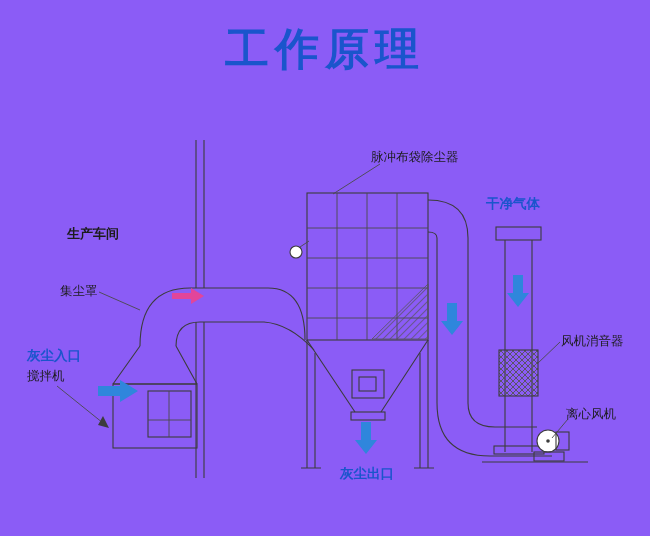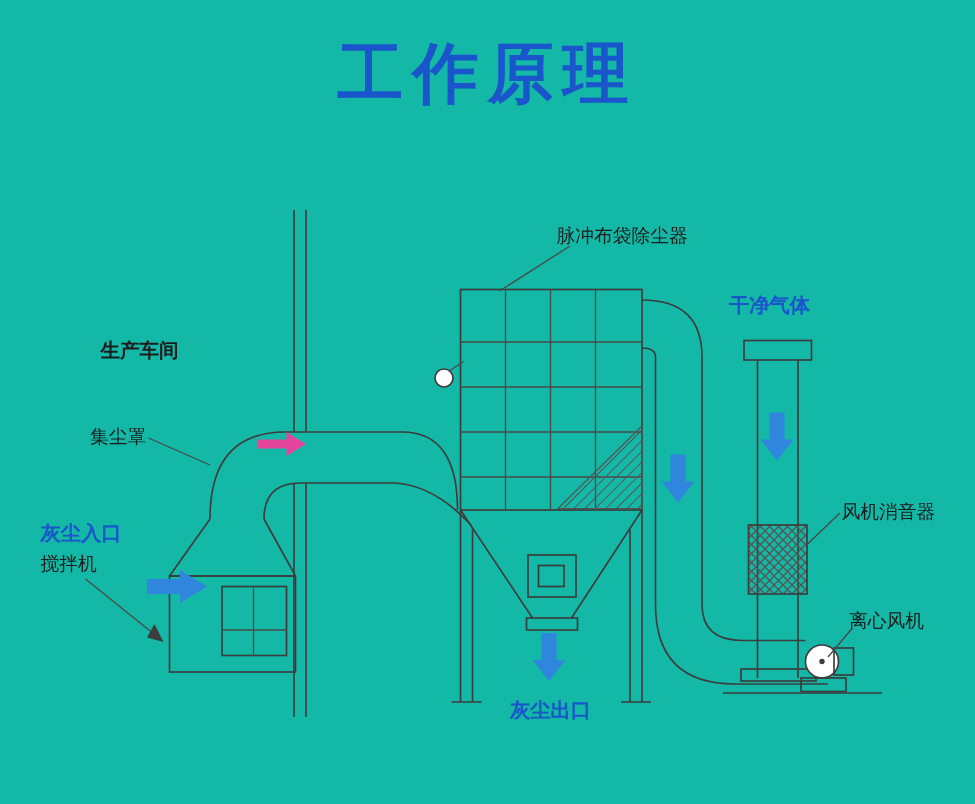--- a/index.html
+++ b/index.html
@@ -1,19 +1,19 @@
 <!DOCTYPE html>
 <html><head>
 <meta charset="utf-8">
 <style>
   html,body { margin:0; padding:0; background:#fff; }
   .stage {
     position:relative;
     width:650px; height:536px;
-    background:#14b8a6;
+    background:#8b5cf6;
     overflow:hidden;
     font-family:"DejaVu Sans", sans-serif;
   }
   svg { position:absolute; left:0; top:0; }
   svg text { font-family:"DejaVu Sans", sans-serif; }
   .title-text { font-size:44px; font-weight:bold; letter-spacing:6px; }
   .lbl   { font-size:12.5px; fill:#1c1c1c; }
   .lbl-b { font-size:13px; font-weight:bold; fill:#1c1c1c; }
   .lbl-blue { font-size:13.5px; font-weight:bold; }
   .ln { stroke:#3c3c3c; stroke-width:1.1; fill:none; }

